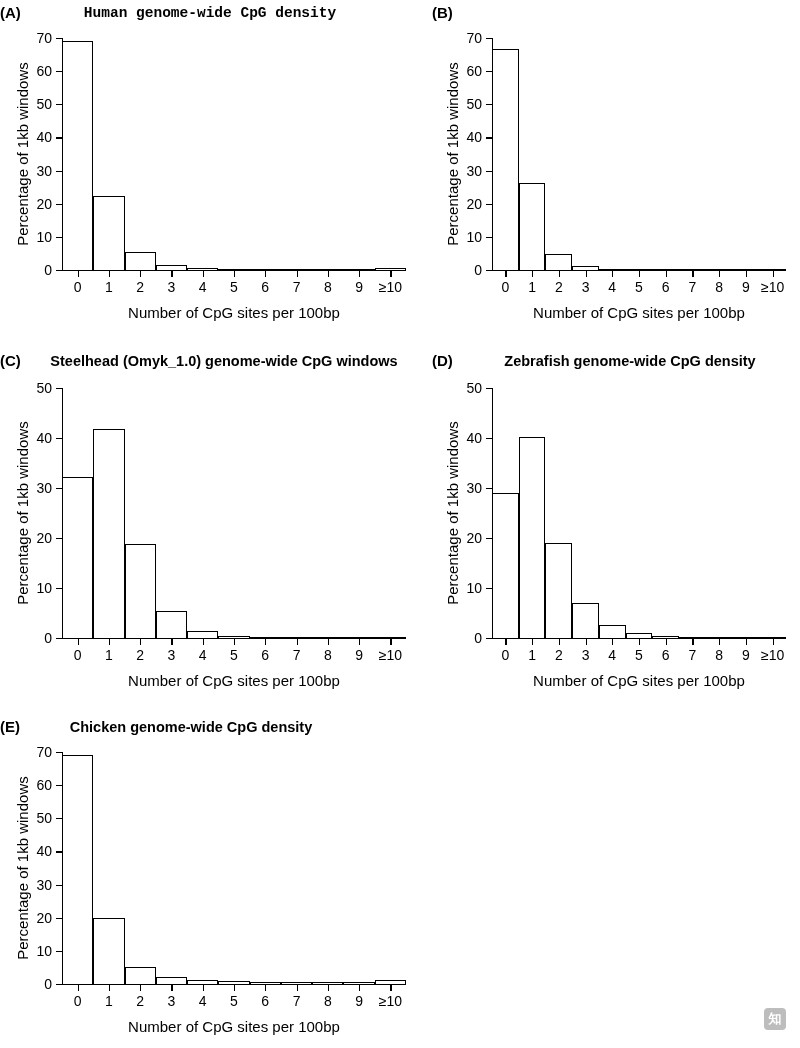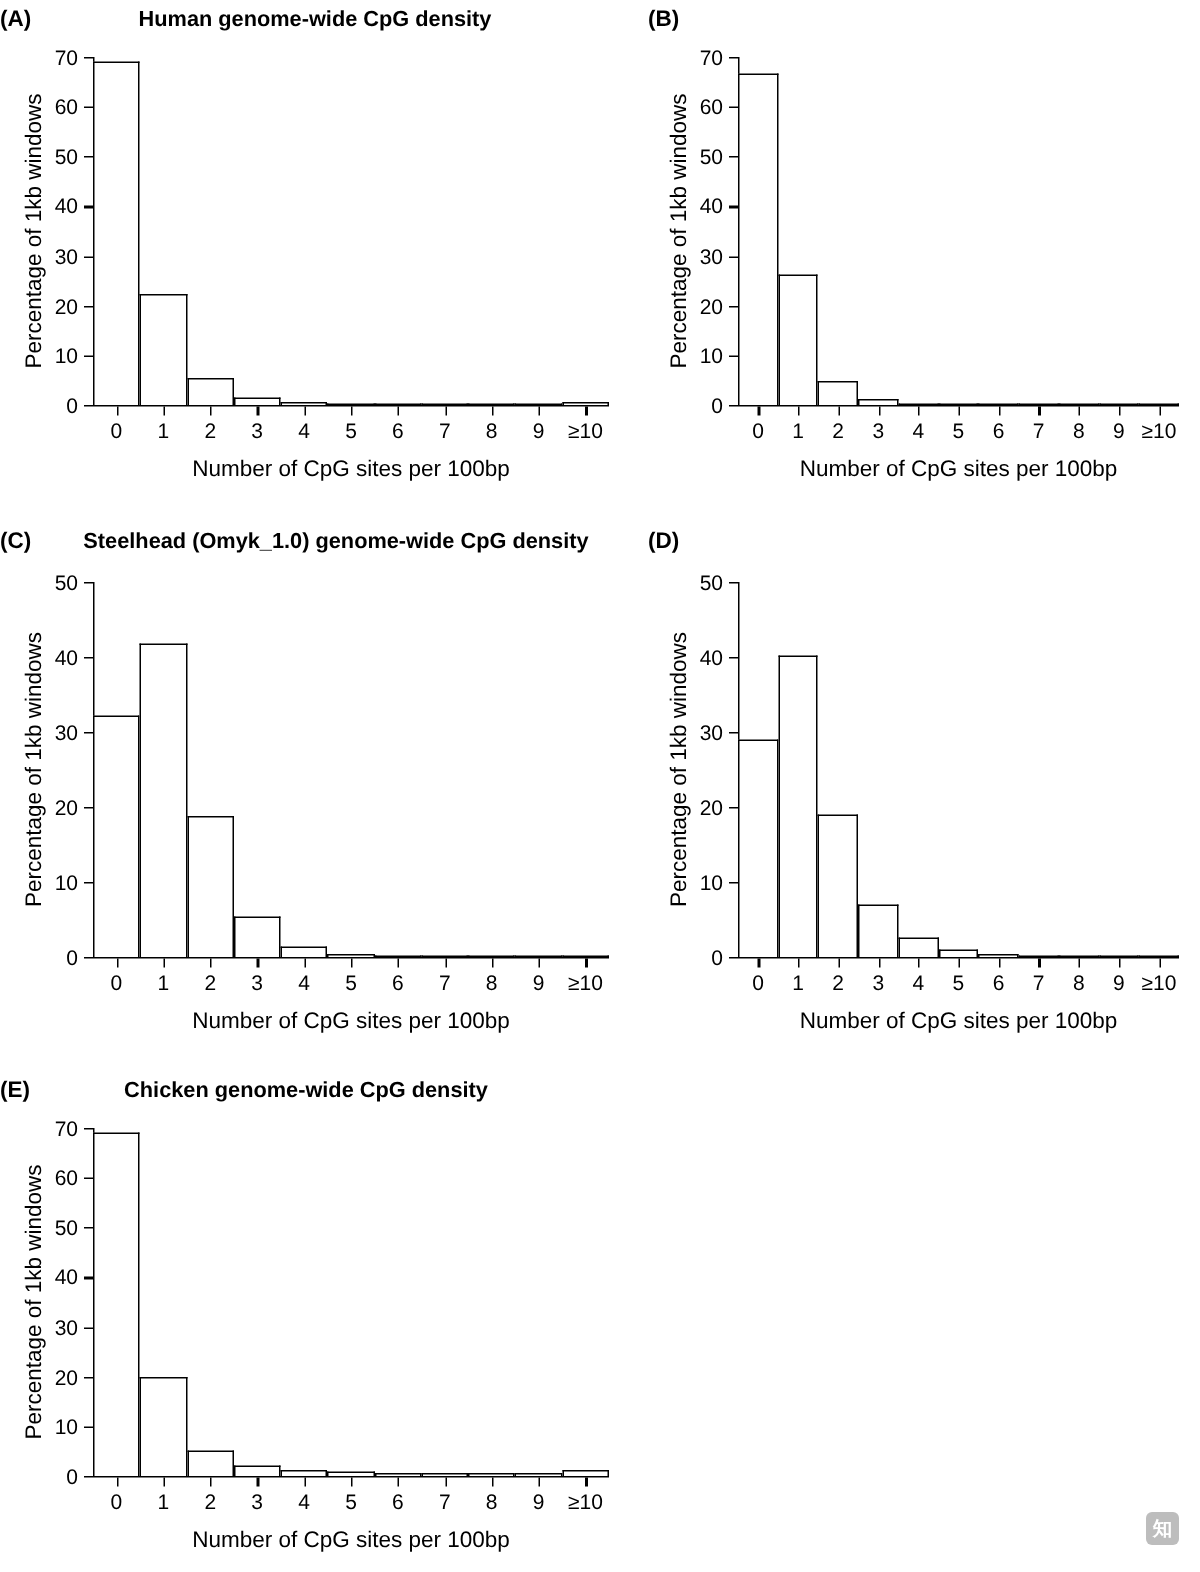--- a/index.html
+++ b/index.html
@@ -114,21 +114,21 @@
     font-weight: bold;
   }
 </style>
 </head>
 <body>
 
 <div class="figure">
 
   <div class="panel" style="left:0px; top:4px; width:420px; height:330px;">
     <div class="panel-tag">(A)</div>
-    <div class="panel-title" style="left:40px; width:340px;">Human genome-wide CpG density</div>
+    <div class="panel-title" style="left:40px; width:340px;font-family:Liberation Mono, monospace;">Human genome-wide CpG density</div>
     <div class="plot-area" id="plot-0" style="left:0px; top:24px; width:420px; height:306px;">
         <div class="axis-line" style="left: 62px; top: 10px; width: 1.2px; height: 232px;"></div>
         <div class="axis-line" style="left: 62px; top: 242px; width: 344px; height: 1.2px;"></div>
         <div class="tick" style="left: 56px; top: 242px; width: 6px; height: 1.2px;"></div>
         <div class="ytick-label" style="left: 18px; top: 235px; width: 34px;">0</div>
         <div class="tick" style="left: 56px; top: 208.857px; width: 6px; height: 1.2px;"></div>
         <div class="ytick-label" style="left: 18px; top: 201.857px; width: 34px;">10</div>
         <div class="tick" style="left: 56px; top: 175.714px; width: 6px; height: 1.2px;"></div>
         <div class="ytick-label" style="left: 18px; top: 168.714px; width: 34px;">20</div>
         <div class="tick" style="left: 56px; top: 142.571px; width: 6px; height: 1.2px;"></div>
@@ -233,21 +233,21 @@
         <div class="tick" style="left: 342.636px; top: 243px; width: 1.2px; height: 6px;"></div>
         <div class="xtick-label" style="left: 323.273px; top: 252px; width: 38.7273px;">≥10</div>
         <div class="bar" style="left: 329.273px; top: 241px; width: 26.7273px; height: 1px;"></div>
         <div class="xlabel" style="left: 62px; top: 276px; width: 294px;">Number of CpG sites per 100bp</div>
         <div class="ylabel" style="left: 14px; top: 242px; width: 232px; text-align: center;">Percentage of 1kb windows</div>
       </div>
   </div>
 
   <div class="panel" style="left:0px; top:352px; width:420px; height:350px;">
     <div class="panel-tag">(C)</div>
-    <div class="panel-title" style="left:24px; width:400px;">Steelhead (Omyk_1.0) genome-wide CpG density</div>
+    <div class="panel-title" style="left:24px; width:400px;">Steelhead (Omyk_1.0) genome-wide CpG windows</div>
     <div class="plot-area" id="plot-2" style="left:0px; top:26px; width:420px; height:324px;">
         <div class="axis-line" style="left: 62px; top: 10px; width: 1.2px; height: 250px;"></div>
         <div class="axis-line" style="left: 62px; top: 260px; width: 344px; height: 1.2px;"></div>
         <div class="tick" style="left: 56px; top: 260px; width: 6px; height: 1.2px;"></div>
         <div class="ytick-label" style="left: 18px; top: 253px; width: 34px;">0</div>
         <div class="tick" style="left: 56px; top: 210px; width: 6px; height: 1.2px;"></div>
         <div class="ytick-label" style="left: 18px; top: 203px; width: 34px;">10</div>
         <div class="tick" style="left: 56px; top: 160px; width: 6px; height: 1.2px;"></div>
         <div class="ytick-label" style="left: 18px; top: 153px; width: 34px;">20</div>
         <div class="tick" style="left: 56px; top: 110px; width: 6px; height: 1.2px;"></div>
@@ -289,20 +289,21 @@
         <div class="tick" style="left: 390.364px; top: 261px; width: 1.2px; height: 6px;"></div>
         <div class="xtick-label" style="left: 368.727px; top: 270px; width: 43.2727px;">≥10</div>
         <div class="bar" style="left: 374.727px; top: 259px; width: 31.2727px; height: 1px;"></div>
         <div class="xlabel" style="left: 62px; top: 294px; width: 344px;">Number of CpG sites per 100bp</div>
         <div class="ylabel" style="left: 14px; top: 260px; width: 250px; text-align: center;">Percentage of 1kb windows</div>
       </div>
   </div>
 
   <div class="panel" style="left:420px; top:352px; width:380px; height:350px;">
     <div class="panel-tag" style="left:12px;">(D)</div>
+    <div class="panel-title" style="left:40px; width:340px;">Zebrafish genome-wide CpG density</div>
     <div class="plot-area" id="plot-3" style="left:10px; top:26px; width:370px; height:324px;">
         <div class="axis-line" style="left: 62px; top: 10px; width: 1.2px; height: 250px;"></div>
         <div class="axis-line" style="left: 62px; top: 260px; width: 294px; height: 1.2px;"></div>
         <div class="tick" style="left: 56px; top: 260px; width: 6px; height: 1.2px;"></div>
         <div class="ytick-label" style="left: 18px; top: 253px; width: 34px;">0</div>
         <div class="tick" style="left: 56px; top: 210px; width: 6px; height: 1.2px;"></div>
         <div class="ytick-label" style="left: 18px; top: 203px; width: 34px;">10</div>
         <div class="tick" style="left: 56px; top: 160px; width: 6px; height: 1.2px;"></div>
         <div class="ytick-label" style="left: 18px; top: 153px; width: 34px;">20</div>
         <div class="tick" style="left: 56px; top: 110px; width: 6px; height: 1.2px;"></div>
@@ -344,21 +345,21 @@
         <div class="tick" style="left: 342.636px; top: 261px; width: 1.2px; height: 6px;"></div>
         <div class="xtick-label" style="left: 323.273px; top: 270px; width: 38.7273px;">≥10</div>
         <div class="bar" style="left: 329.273px; top: 258.5px; width: 26.7273px; height: 1.5px;"></div>
         <div class="xlabel" style="left: 62px; top: 294px; width: 294px;">Number of CpG sites per 100bp</div>
         <div class="ylabel" style="left: 14px; top: 260px; width: 250px; text-align: center;">Percentage of 1kb windows</div>
       </div>
   </div>
 
   <div class="panel" style="left:0px; top:718px; width:420px; height:330px;">
     <div class="panel-tag">(E)</div>
-    <div class="panel-title" style="left:24px; width:360px;text-align:center;">Chicken genome-wide CpG density</div>
+    <div class="panel-title" style="left:11px; width:360px;text-align:center;">Chicken genome-wide CpG density</div>
     <div class="plot-area" id="plot-4" style="left:0px; top:24px; width:420px; height:306px;">
         <div class="axis-line" style="left: 62px; top: 10px; width: 1.2px; height: 232px;"></div>
         <div class="axis-line" style="left: 62px; top: 242px; width: 344px; height: 1.2px;"></div>
         <div class="tick" style="left: 56px; top: 242px; width: 6px; height: 1.2px;"></div>
         <div class="ytick-label" style="left: 18px; top: 235px; width: 34px;">0</div>
         <div class="tick" style="left: 56px; top: 208.857px; width: 6px; height: 1.2px;"></div>
         <div class="ytick-label" style="left: 18px; top: 201.857px; width: 34px;">10</div>
         <div class="tick" style="left: 56px; top: 175.714px; width: 6px; height: 1.2px;"></div>
         <div class="ytick-label" style="left: 18px; top: 168.714px; width: 34px;">20</div>
         <div class="tick" style="left: 56px; top: 142.571px; width: 6px; height: 1.2px;"></div>

